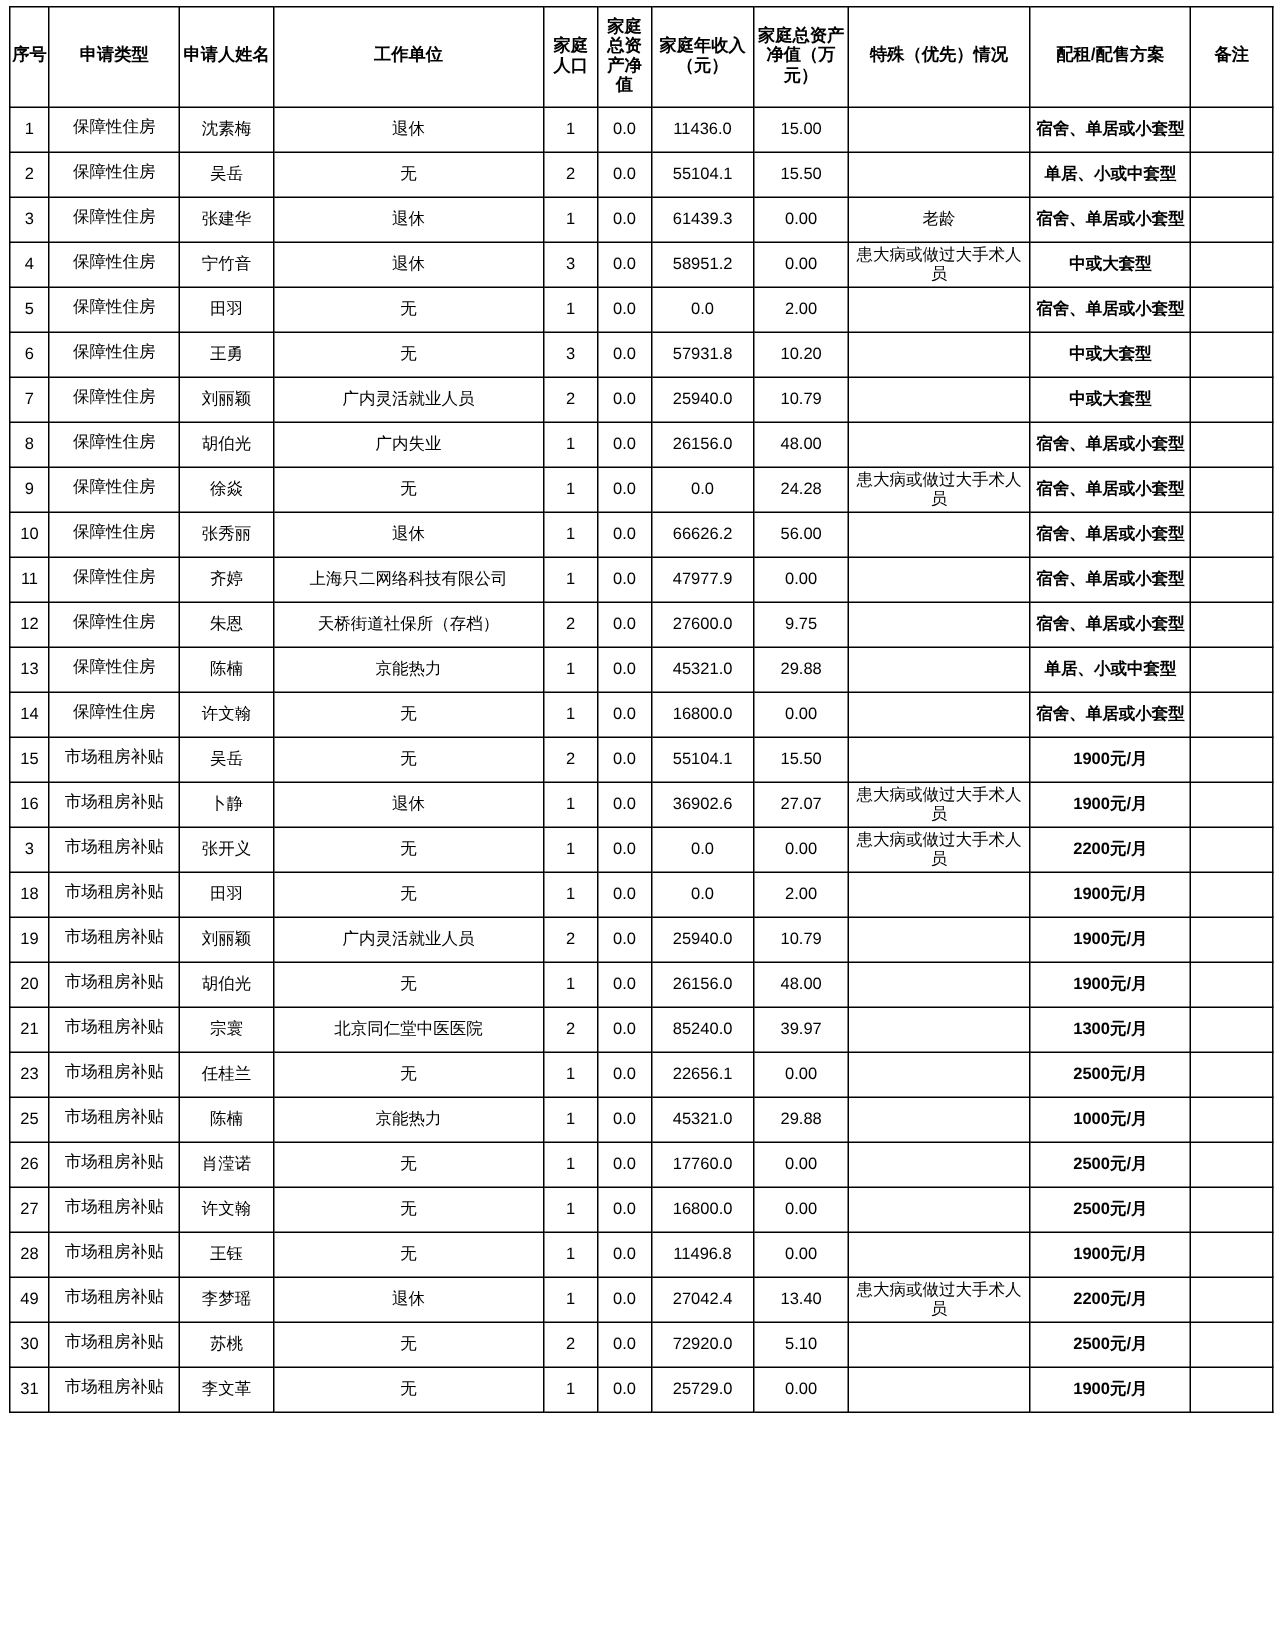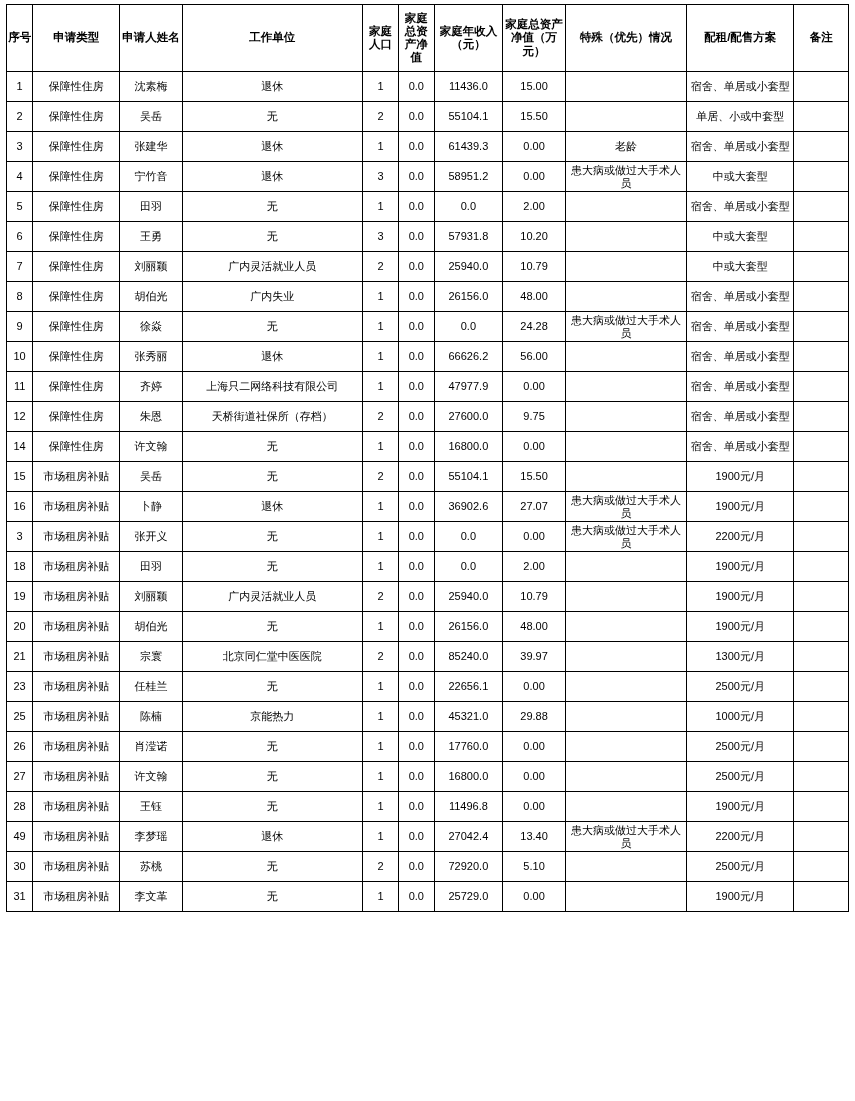--- a/index.html
+++ b/index.html
@@ -35,26 +35,26 @@
     overflow: hidden;
     word-break: break-all;
   }
   table.grid thead th {
     font-weight: bold;
     font-size: 11.5px;
     height: 62px;
     padding: 2px 1px;
   }
   td.idx { font-size: 11px; }
-  td.type { font-size: 11px; letter-spacing: 0px; }
+  td.type { font-size: 11px; letter-spacing: 0px; font-family: Liberation Mono, monospace; }
   td.name { font-size: 11px; }
   td.work { font-size: 11px; }
   td.num { font-size: 11px; }
   td.special { font-size: 11px; line-height: 1.15; }
-  td.scheme { font-size: 11px; line-height: 1.15; }
+  td.scheme { font-size: 11px; line-height: 1.15; font-weight: bold; }
   td.remark { font-size: 11px; }
   tbody tr { height: 30px; }
   .col-idx   { width: 26px; }
   .col-type  { width: 86px; }
   .col-name  { width: 62px; }
   .col-work  { width: 178px; }
   .col-pop   { width: 36px; }
   .col-area  { width: 35px; }
   .col-inc   { width: 68px; }
   .col-asset { width: 62px; }
@@ -250,20 +250,33 @@
           <td class="work">天桥街道社保所（存档）</td>
           <td class="num">2</td>
           <td class="num">0.0</td>
           <td class="num">27600.0</td>
           <td class="num">9.75</td>
           <td class="special"></td>
           <td class="scheme">宿舍、单居或小套型</td>
           <td class="remark"></td>
         </tr>
         <tr>
+          <td class="idx">13</td>
+          <td class="type">保障性住房</td>
+          <td class="name">陈楠</td>
+          <td class="work">京能热力</td>
+          <td class="num">1</td>
+          <td class="num">0.0</td>
+          <td class="num">45321.0</td>
+          <td class="num">29.88</td>
+          <td class="special"></td>
+          <td class="scheme">单居、小或中套型</td>
+          <td class="remark"></td>
+        </tr>
+        <tr>
           <td class="idx">14</td>
           <td class="type">保障性住房</td>
           <td class="name">许文翰</td>
           <td class="work">无</td>
           <td class="num">1</td>
           <td class="num">0.0</td>
           <td class="num">16800.0</td>
           <td class="num">0.00</td>
           <td class="special"></td>
           <td class="scheme">宿舍、单居或小套型</td>

